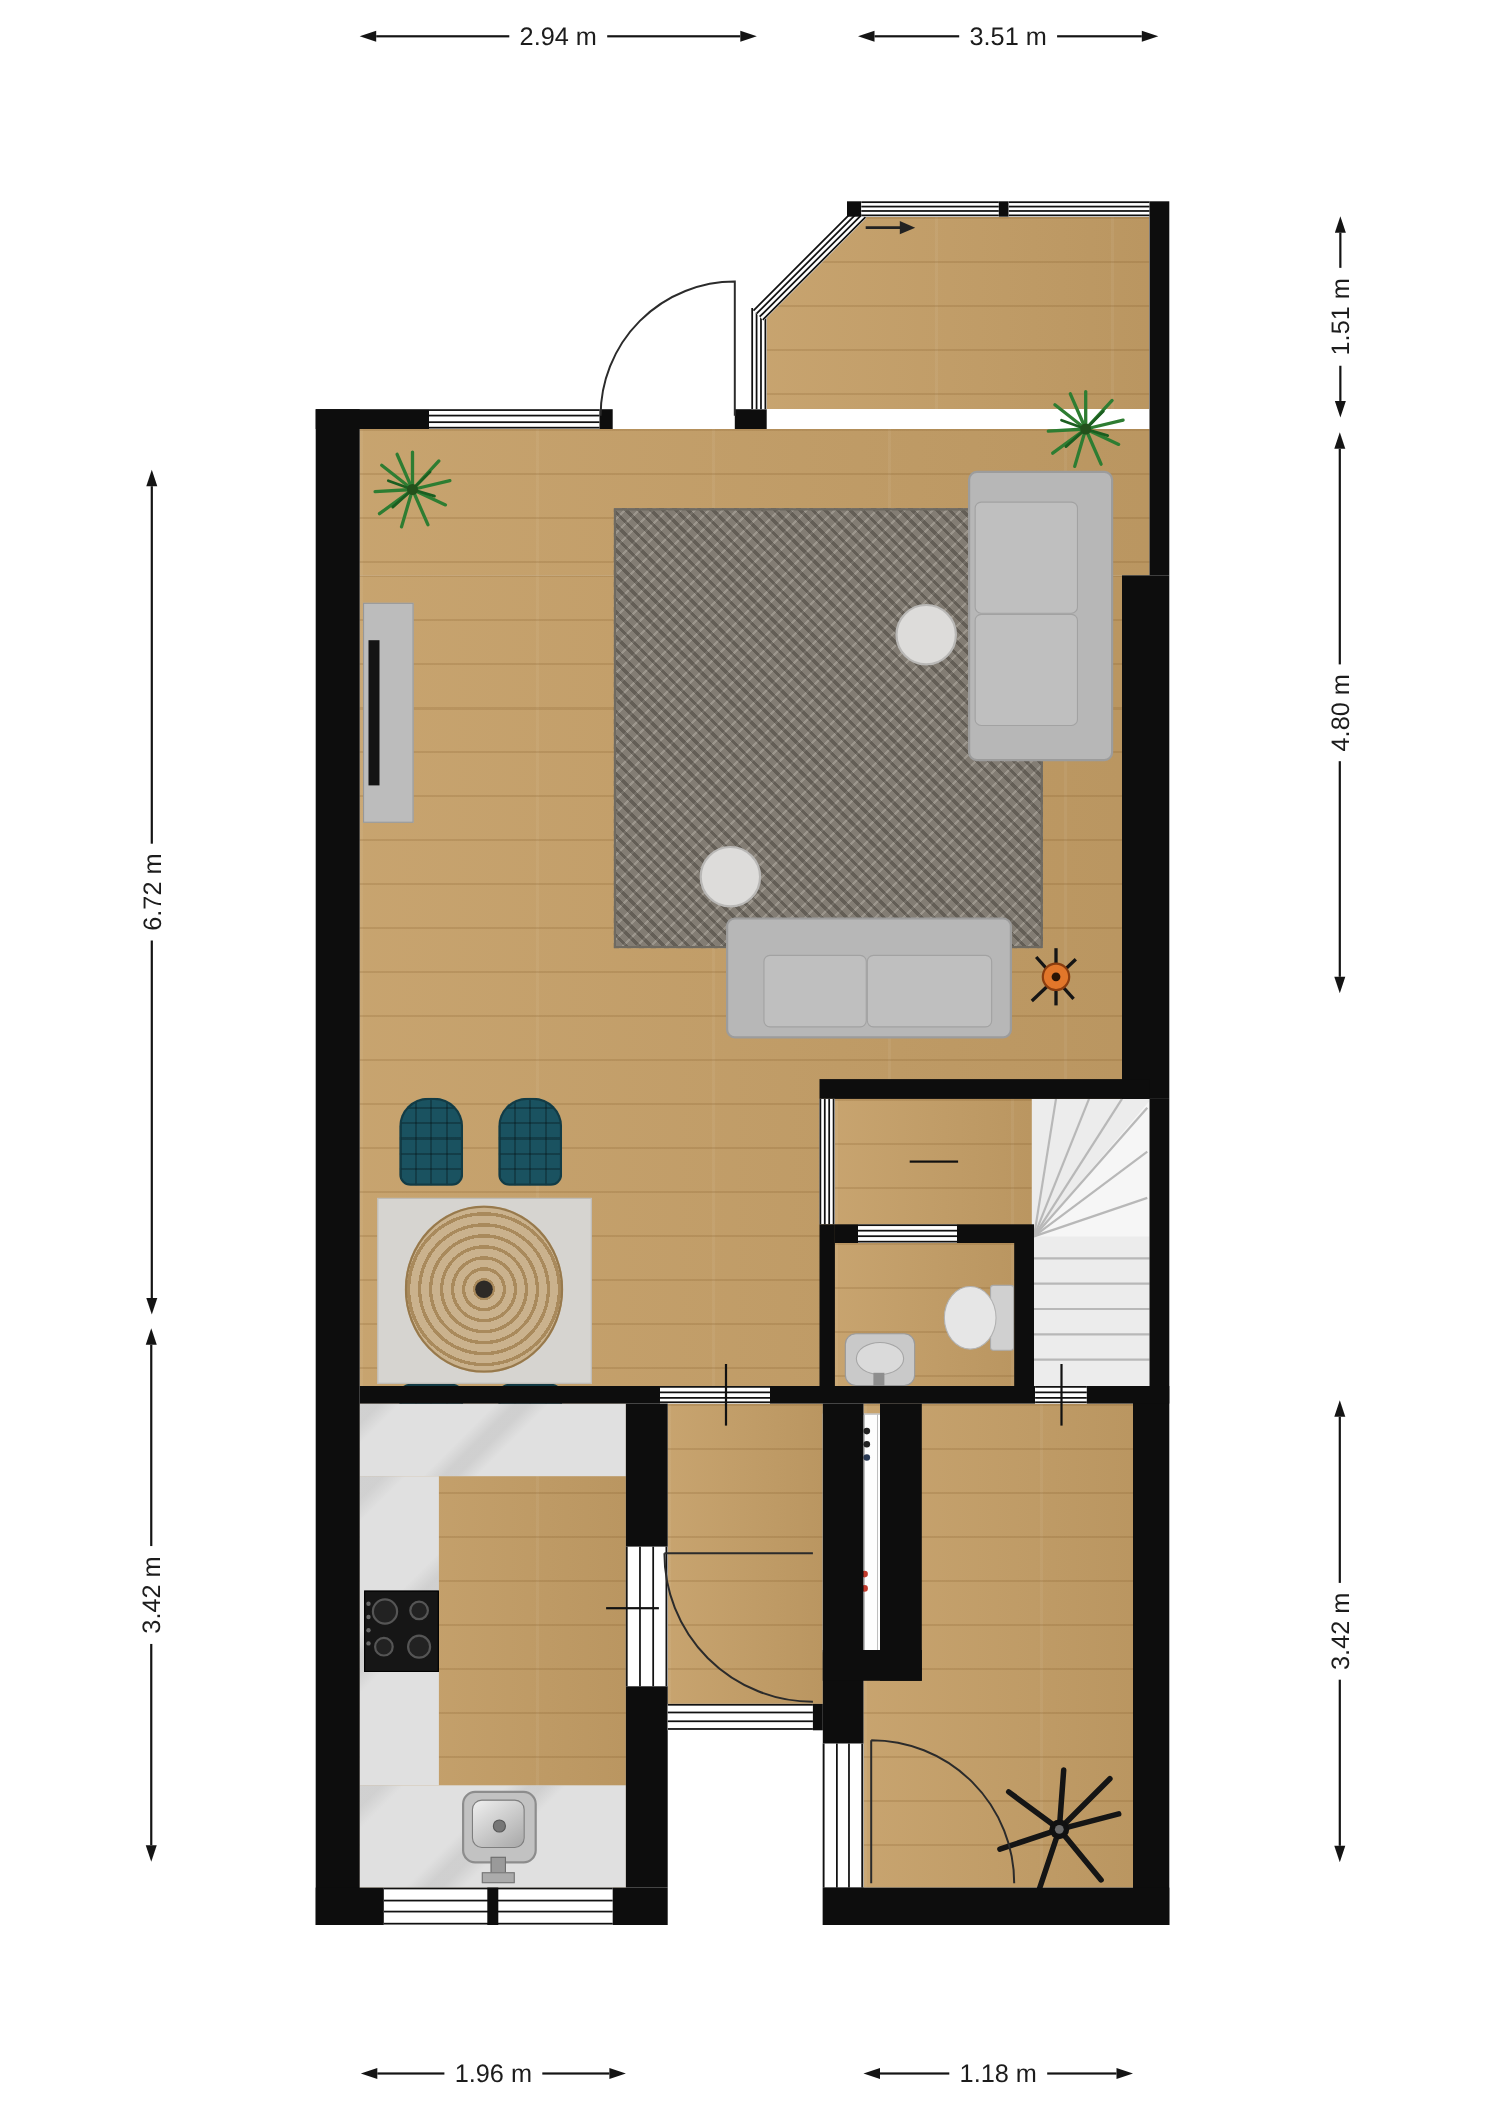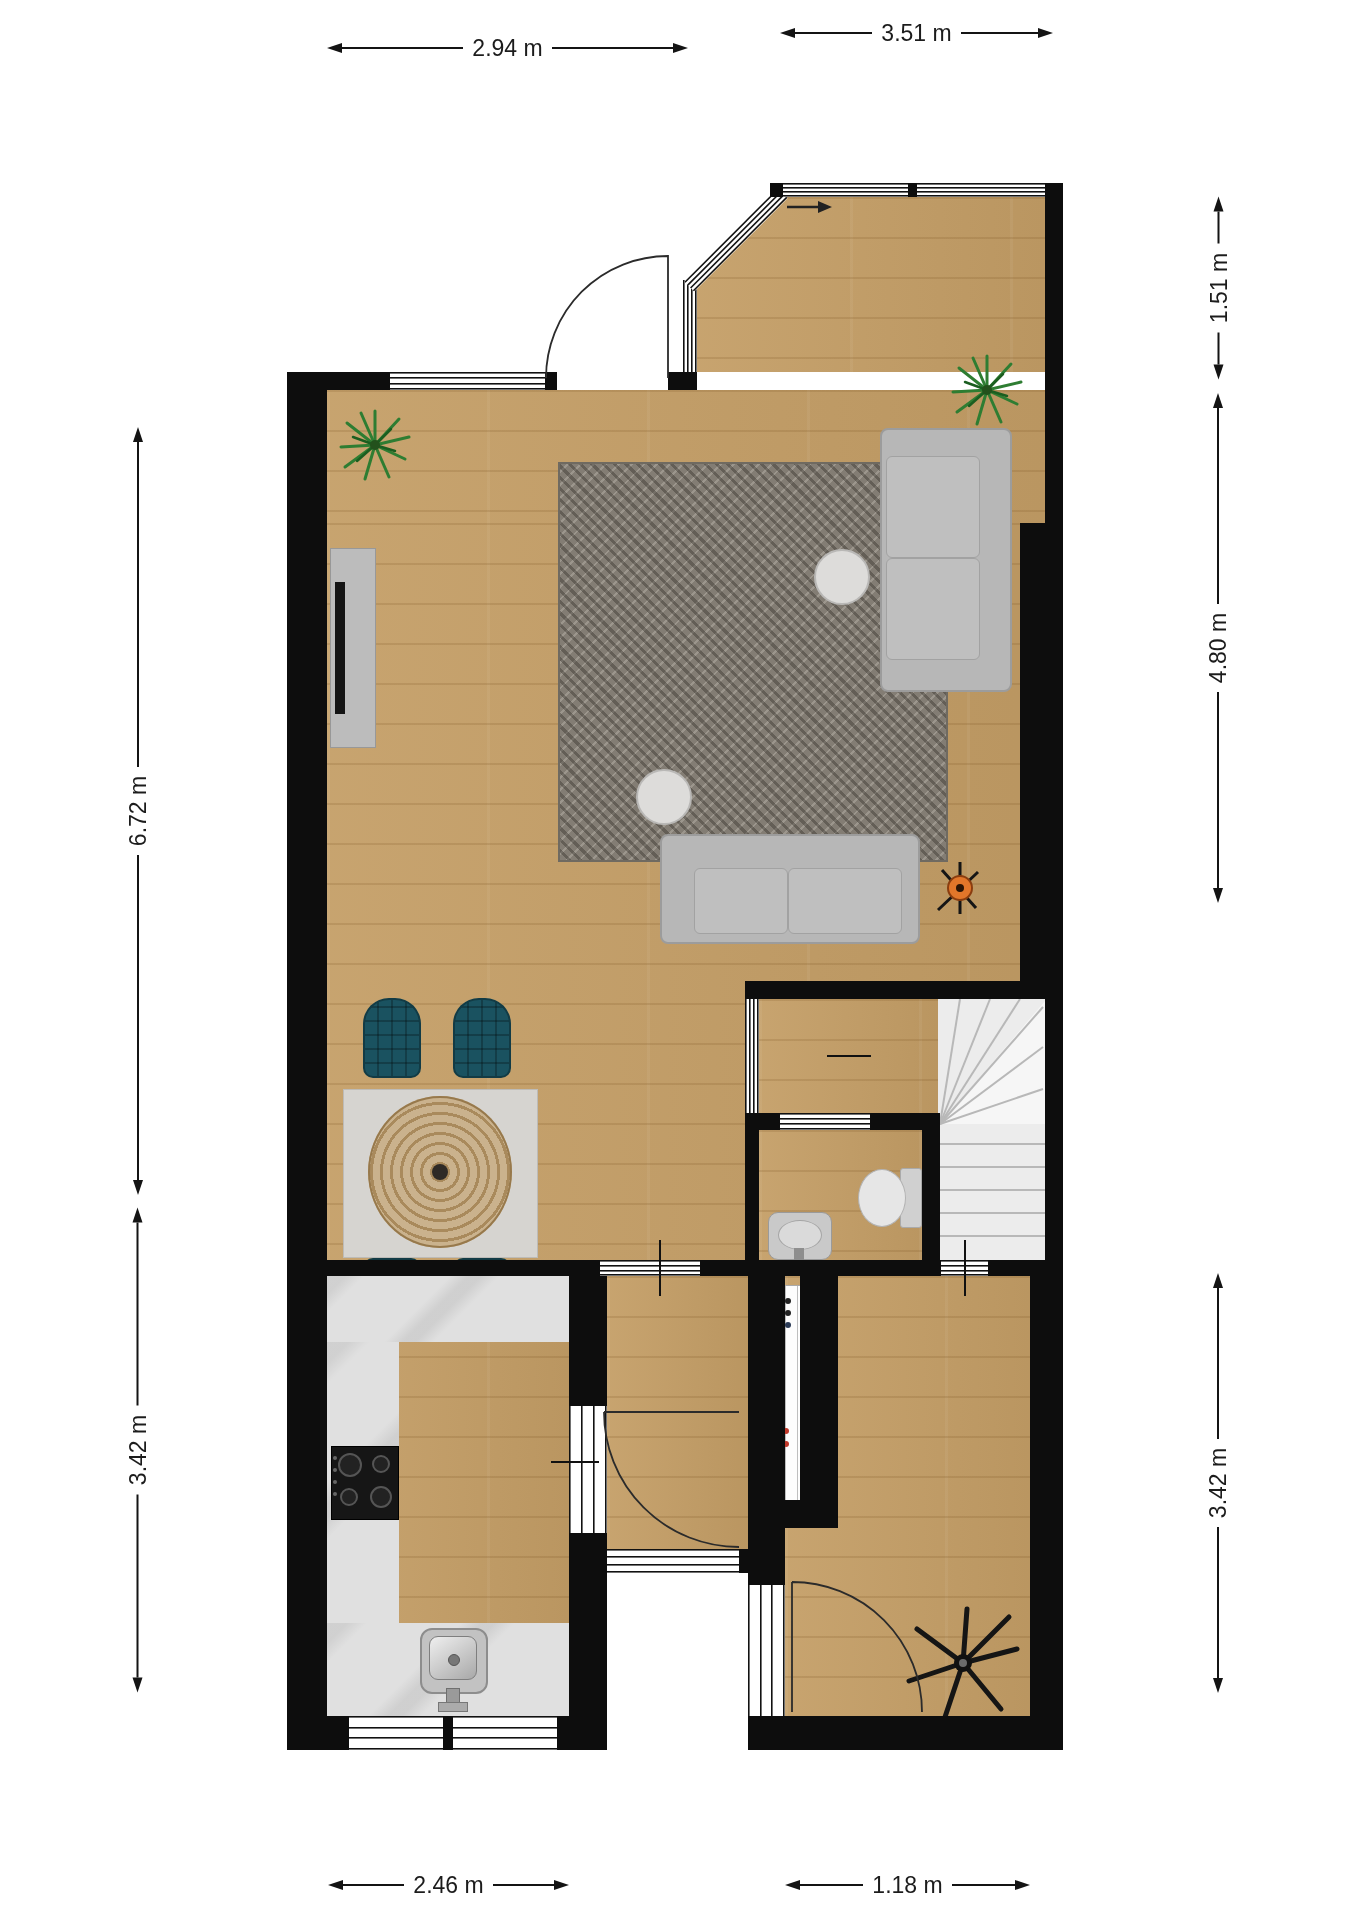--- a/index.html
+++ b/index.html
@@ -295,21 +295,21 @@
       <line x1="787" y1="207" x2="820" y2="207" stroke="#222" stroke-width="2.5"></line>
       <polygon points="832,207 818,201 818,213" fill="#222"></polygon>
     </g>
   </svg>
 
   <div class="tick" style="left:827px;top:1055px;width:44px;height:2px;"></div>
   <div class="tick" style="left:551px;top:1461px;width:48px;height:2px;"></div>
   <div class="tick" style="left:659px;top:1240px;width:2px;height:56px;"></div>
   <div class="tick" style="left:964px;top:1240px;width:2px;height:56px;"></div>
 
-  <div class="dim" style="left:327px;top:36px;width:361px;">
+  <div class="dim" style="left:327px;top:21px;width:361px;">
     <span class="ah l"></span>
       <span class="ln"></span>
     <span class="lab">2.94 m</span>
     <span class="ln"></span>
       <span class="ah r"></span>
   </div>
   <div class="dim" style="left:780px;top:21px;width:273px;">
     <span class="ah l"></span>
       <span class="ln"></span>
     <span class="lab">3.51 m</span>
@@ -347,21 +347,21 @@
   <div class="dim rot" style="left:-105px;top:1438px;width:485px;">
     <span class="ah l"></span>
       <span class="ln"></span>
     <span class="lab">3.42 m</span>
     <span class="ln"></span>
       <span class="ah r"></span>
   </div>
   <div class="dim" style="left:328px;top:1873px;width:241px;">
     <span class="ah l"></span>
       <span class="ln"></span>
-    <span class="lab">2.46 m</span>
+    <span class="lab">1.96 m</span>
     <span class="ln"></span>
       <span class="ah r"></span>
   </div>
   <div class="dim" style="left:785px;top:1873px;width:245px;">
     <span class="ah l"></span>
       <span class="ln"></span>
     <span class="lab">1.18 m</span>
     <span class="ln"></span>
       <span class="ah r"></span>
   </div>

